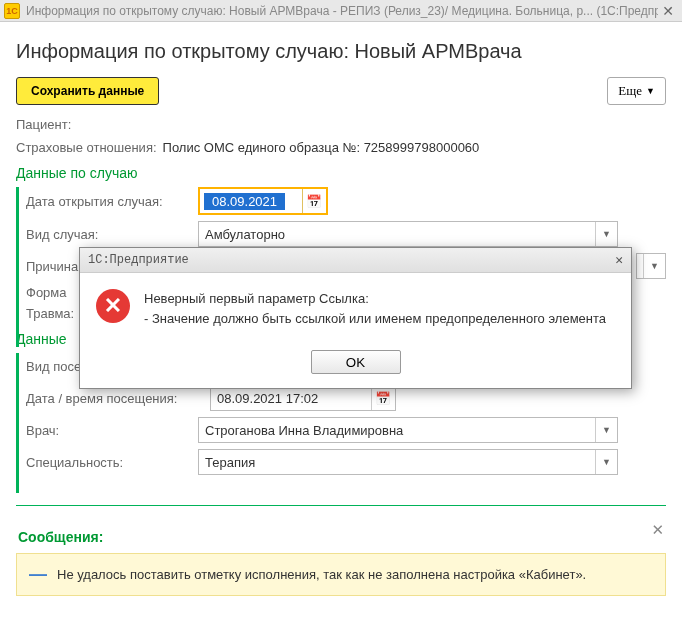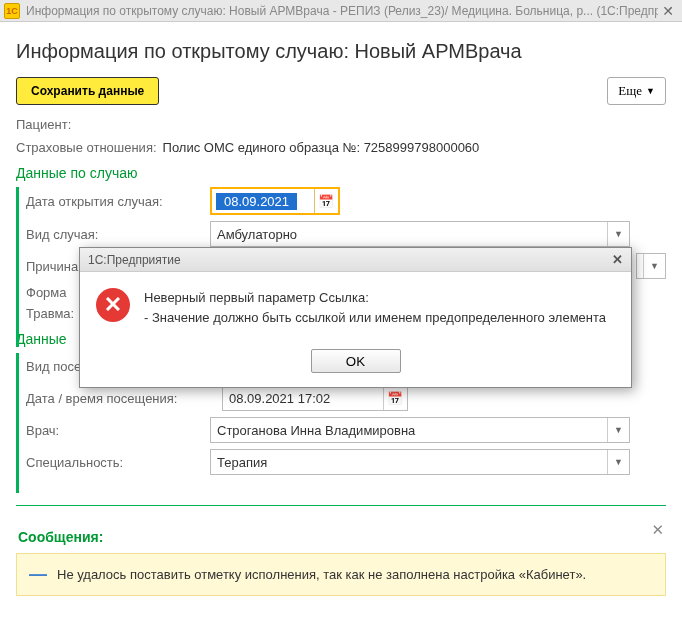--- a/index.html
+++ b/index.html
@@ -17,41 +17,41 @@
   .btn-save { background: #ffeb3b; border: 1px solid #333; border-radius: 3px; padding: 6px 14px; font-size: 12px; font-weight: bold; cursor: pointer; }
   .btn-more { background: #fff; border: 1px solid #aaa; border-radius: 3px; padding: 5px 10px; font-size: 13px; cursor: pointer; display: flex; align-items: center; gap: 4px; font-family: Liberation Serif, serif; }
   .btn-more span.chev { font-size: 9px; }
   
   .field-row { display: flex; align-items: center; margin: 8px 0; }
   .field-label { color: #666; width: 175px; }
   .field-value { color: #333; }
   
   .section-title { color: #009933; font-size: 14px; margin: 10px 0 6px 0; }
   
-  .form-row { display: flex; align-items: center; margin: 6px 0; position: relative; gap: 12px; }
+  .form-row { display: flex; align-items: center; margin: 6px 0; position: relative; }
   .form-label { width: 182px; color: #666; padding-left: 10px; }
   .form-input { flex: 1; height: 26px; border: 1px solid #bbb; background: #fff; padding: 8px 6px; display: flex; align-items: center; justify-content: space-between; position: relative; }
   .form-input.with-dropdown { padding-right: 0; }
   .dropdown-btn { width: 22px; height: 24px; border-left: 1px solid #ccc; display: flex; align-items: center; justify-content: center; font-size: 9px; color: #666; cursor: pointer; }
   .date-input { width: 130px; border: 2px solid #ffb300; height: 28px; display: flex; align-items: center; }
   .date-selected { background: #2070d0; color: #fff; padding: 1px 8px; margin-left: 4px; }
   .cal-btn { margin-left: auto; width: 24px; height: 24px; display: flex; align-items: center; justify-content: center; font-size: 13px; color: #666; cursor: pointer; border-left: 1px solid #e0c060; }
   
   .datetime-input { width: 186px; height: 26px; border: 1px solid #bbb; display: flex; align-items: center; padding-left: 6px; }
   
   .messages-section { margin-top: 30px; border-top: 1px solid #00b359; padding-top: 0; }
   .messages-header { display: flex; justify-content: space-between; align-items: center; padding: 8px 2px; }
   .messages-title { color: #009933; font-size: 14px; font-weight: bold; margin-top: 15px; }
   .messages-close { color: #888; font-size: 15px; cursor: pointer; }
   .message-item { background: #fff9d6; border: 1px solid #f0e090; padding: 10px 12px; display: flex; align-items: center; gap: 10px; }
   .msg-icon { color: #4080d0; font-weight: bold; font-size: 18px; }
   
   
   .modal { position: absolute; left: 79px; top: 247px; width: 553px; background: #fff; border: 1px solid #888; box-shadow: 3px 3px 12px rgba(0,0,0,0.35); z-index: 1000; }
-  .modal-title { background: linear-gradient(#f0f0f0,#e0e0e0); border-bottom: 1px solid #ccc; padding: 4px 8px; display: flex; justify-content: space-between; align-items: center; font-size: 12px; color: #555; }
+  .modal-title { background: linear-gradient(#f0f0f0,#e0e0e0); border-bottom: 1px solid #ccc; padding: 4px 8px; display: flex; justify-content: space-between; align-items: center; font-size: 12px; color: #555; font-family: Liberation Mono, monospace; }
   .modal-close { font-weight: bold; color: #555; cursor: pointer; font-size: 13px; }
   .modal-body { padding: 16px; display: flex; gap: 14px; align-items: flex-start; }
   .err-icon { width: 34px; height: 34px; border-radius: 50%; background: #e53935; display: flex; align-items: center; justify-content: center; color: #fff; font-weight: bold; font-size: 22px; flex-shrink: 0; }
   .modal-text { line-height: 1.5; font-size: 13px; }
   .modal-footer { text-align: center; padding: 6px 0 14px 0; }
   .modal-ok { width: 90px; height: 24px; background: linear-gradient(#fefefe,#e8e8e8); border: 1px solid #999; border-radius: 2px; cursor: pointer; }
   
   .left-bar { position: absolute; left: 16px; width: 3px; background: #00b359; }
 </style>
 </head>

